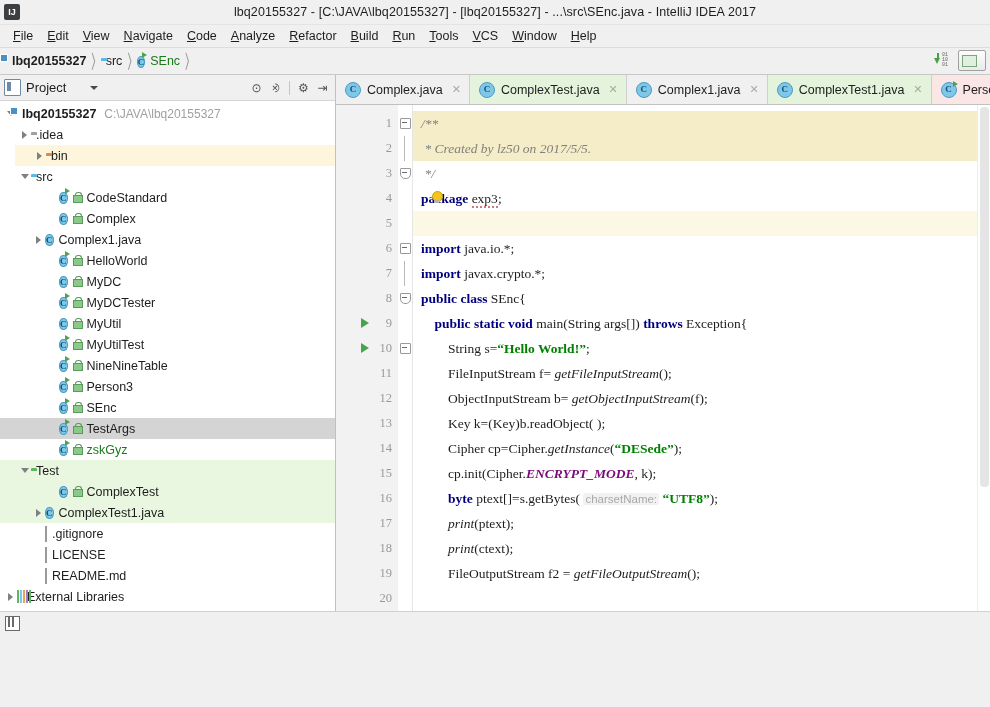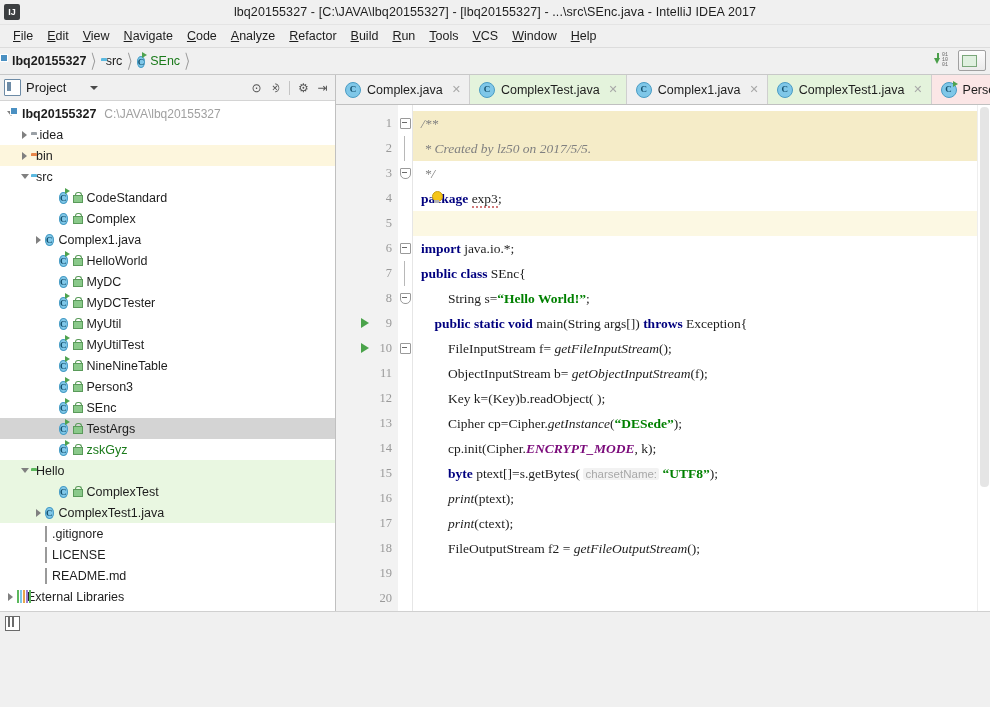--- a/index.html
+++ b/index.html
@@ -213,21 +213,21 @@
   .trow {
     height: 21px;
     display: flex;
     align-items: center;
     font-size: 12.5px;
     color: #1d1d1d;
     white-space: nowrap;
     cursor: default;
     padding-left: 4px;
   }
-  .trow.hl-yellow { background: #fdf6dd; }
+  .trow.hl-yellow { background: #fdf6dd; margin-left: 15px; }
   .trow.hl-green  { background: #e9f7e1; }
   .trow.hl-sel    { background: #d4d4d4; }
   .tarrow {
     width: 13px; flex: 0 0 13px;
     display: flex; align-items: center; justify-content: center;
   }
   .tarrow .r {
     width: 0; height: 0;
     border-top: 4px solid transparent;
     border-bottom: 4px solid transparent;
@@ -772,21 +772,21 @@
               <span class="body"></span>
             </span>
             <span class="tlabel green">zskGyz</span>
           </div>
           <div class="trow hl-green">
             <span class="indent" style="width: 14px;"></span>
             <span class="tarrow">
               <span class="d"></span>
             </span>
             <span class="ico"><span class="ico-folder f-green"></span></span>
-            <span class="tlabel">Hello</span>
+            <span class="tlabel">Test</span>
           </div>
           <div class="trow hl-green">
             <span class="indent" style="width: 42px;"></span>
             <span class="tarrow"></span>
             <span class="ico"><span class="ico-class">C</span></span>
             <span class="ico-lock">
               <span class="shackle"></span>
               <span class="body"></span>
             </span>
             <span class="tlabel">ComplexTest</span>
@@ -966,23 +966,24 @@
           </div>
         <div class="code">
           <div class="watermark">20155327</div>
 
           <div class="cline hl-comment"><span class="cmt">/**</span></div>
           <div class="cline hl-comment"><span class="cmt"> * Created by lz50 on 2017/5/5.</span></div>
           <div class="cline"><span class="cmt"> */</span></div>
           <div class="cline"><span class="bulb"><span class="glass"></span><span class="base"></span></span><span class="kw">package</span> <span class="squig">exp3</span><span>;</span></div>
           <div class="cline hl-blank"></div>
           <div class="cline"><span class="kw">import</span><span> java.io.*;</span></div>
+          <div class="cline"><span class="kw">import</span><span> javax.crypto.*;</span></div>
           <div class="cline"><span class="kw">public class</span><span> SEnc{</span></div>
+          <div class="cline">    <span class="kw">public static void</span><span> main(String args[]) </span><span class="kw">throws</span><span> Exception{</span></div>
           <div class="cline">        <span>String s=</span><span class="str">“Hello World!”</span><span>;</span></div>
-          <div class="cline">    <span class="kw">public static void</span><span> main(String args[]) </span><span class="kw">throws</span><span> Exception{</span></div>
           <div class="cline">        <span>FileInputStream f= </span><span class="mth">getFileInputStream</span><span>();</span></div>
           <div class="cline">        <span>ObjectInputStream b= </span><span class="mth">getObjectInputStream</span><span>(f);</span></div>
           <div class="cline">        <span>Key k=(Key)b.readObject( );</span></div>
           <div class="cline">        <span>Cipher cp=Cipher.</span><span class="mth">getInstance</span><span>(</span><span class="str">“DESede”</span><span>);</span></div>
           <div class="cline">        <span>cp.init(Cipher.</span><span class="fld">ENCRYPT_MODE</span><span>, k);</span></div>
           <div class="cline">        <span class="kw">byte</span><span> ptext[]=s.getBytes(</span> <span class="hint">charsetName:</span> <span class="str">“UTF8”</span><span>);</span></div>
           <div class="cline">        <span class="mth">print</span><span>(ptext);</span></div>
           <div class="cline">        <span class="mth">print</span><span>(ctext);</span></div>
           <div class="cline">        <span>FileOutputStream f2 = </span><span class="mth">getFileOutputStream</span><span>();</span></div>
 

